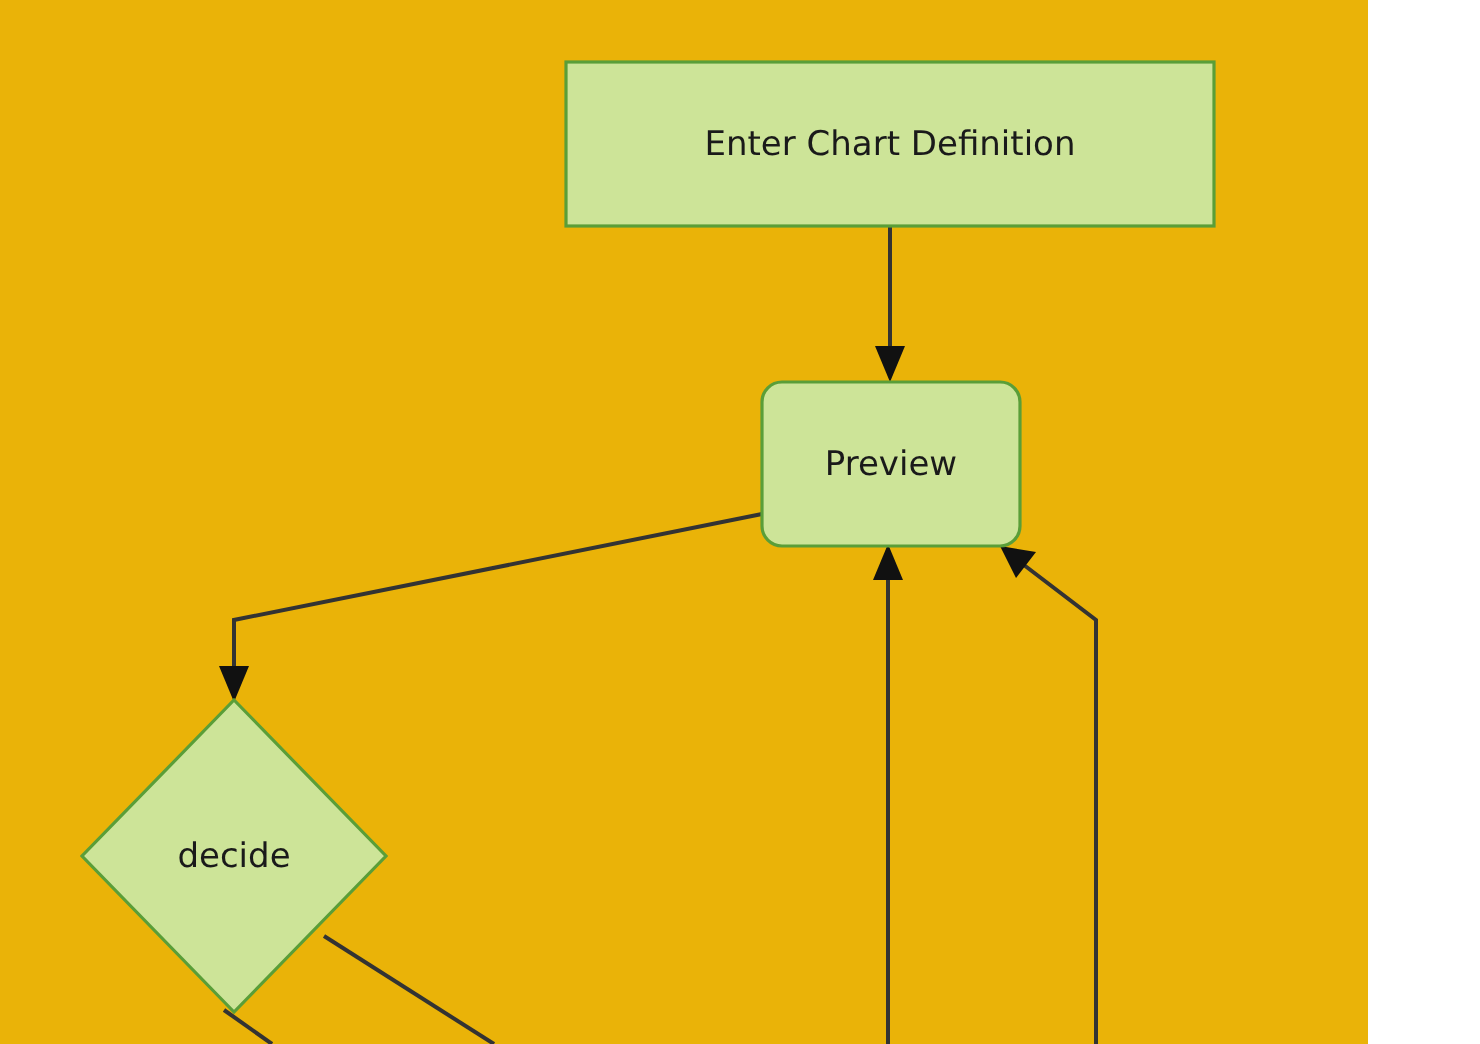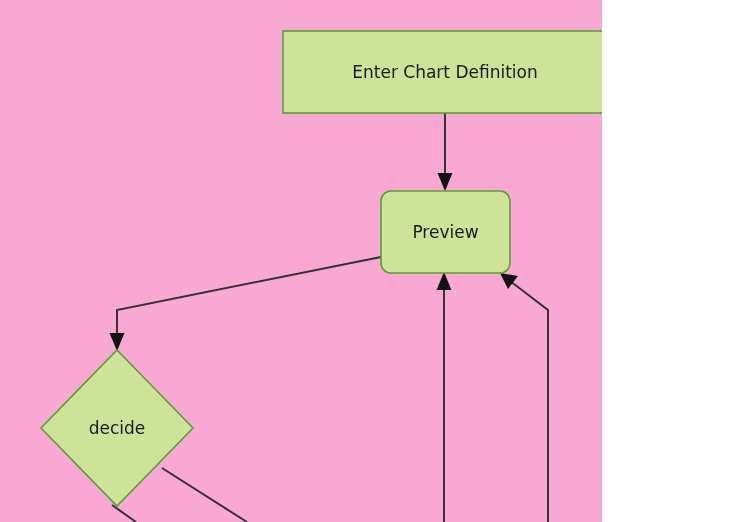--- a/index.html
+++ b/index.html
@@ -5,23 +5,23 @@
   html, body {
     margin: 0;
     padding: 0;
     background: #ffffff;
   }
   body {
     font-family: "DejaVu Sans", "Liberation Sans", sans-serif;
   }
   #canvas {
     position: relative;
-    width: 602px;
+    width: 684px;
     height: 522px;
-    background: #f9a8d4;
+    background: #eab308;
     overflow: hidden;
   }
   #flow-svg {
     position: absolute;
     top: 0;
     left: 0;
     width: 740px;
     height: 522px;
     display: block;
   }

